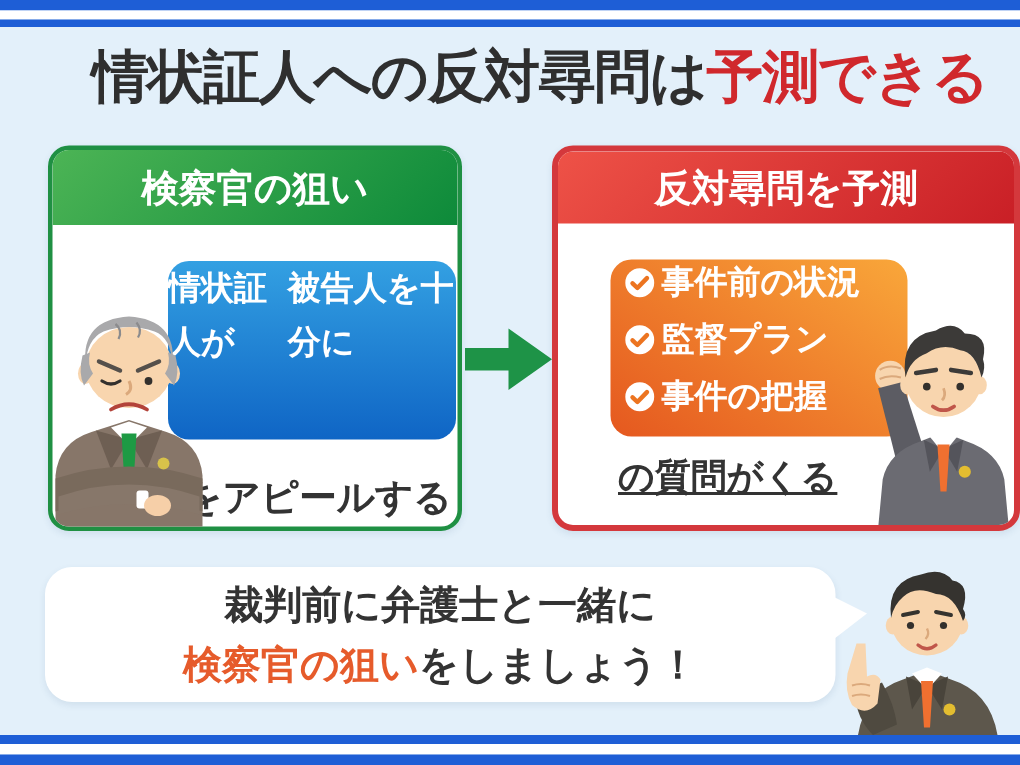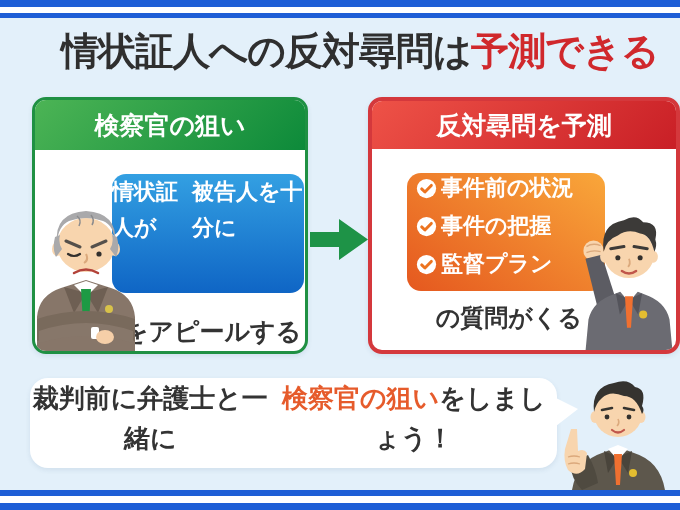--- a/index.html
+++ b/index.html
@@ -67,31 +67,32 @@
     border-radius:14px; background:linear-gradient(215deg,#f9a73a,#e5581f);
     display:flex; flex-direction:column; gap:8px;
     padding-left:9px;
     margin-left:24px;
   }
   .check-row { display:flex; align-items:center; gap:4px; }
   .check-row svg { width:21px; height:21px; flex:0 0 auto; }
   .check-label { color:#fff; font-size:22px; font-weight:800; white-space:nowrap; }
   .right-caption {
     position:absolute; left:40px; top:201px; width:170px;
-    text-align:right; font-size:24px; font-weight:800; color:#333;
+    text-align:left; font-size:24px; font-weight:800; color:#333;
     white-space:nowrap;
+    text-decoration:underline;
   }
   .char-lawyer-fist { position:absolute; right:-3px; bottom:-2px; width:100px; height:152px; z-index:2; }
 
   
   .bubble {
     position:absolute; left:30px; top:378px; width:527px; height:90px;
     background:#fff; border-radius:18px; z-index:3;
     box-shadow:0 2px 5px rgba(40,80,120,.10);
-    display:flex; flex-direction:row; justify-content:center;
+    display:flex; flex-direction:column; justify-content:center;
     text-align:center; font-size:26px; font-weight:800; color:#333; line-height:40px;
   }
   .bubble .tail {
     position:absolute; right:-21px; top:20px; width:0; height:0;
     border-top:11px solid transparent; border-bottom:17px solid transparent;
     border-left:22px solid #fff;
   }
   .bubble .accent2 { color:#e65b2b; }
   .char-lawyer-point { position:absolute; left:556px; top:377px; width:116px; height:113px; z-index:2; }
 </style>
@@ -166,28 +167,28 @@
           <circle cx="12" cy="12" r="11" fill="#ffffff"></circle>
           <path d="M6.5 12.5 L10.2 16 L17.5 8.5" stroke="#ec7420" stroke-width="3.4" fill="none" stroke-linecap="round" stroke-linejoin="round"></path>
         </svg>
       <span class="check-label">事件前の状況</span>
     </div>
     <div class="check-row">
       <svg viewBox="0 0 24 24">
           <circle cx="12" cy="12" r="11" fill="#ffffff"></circle>
           <path d="M6.5 12.5 L10.2 16 L17.5 8.5" stroke="#ec7420" stroke-width="3.4" fill="none" stroke-linecap="round" stroke-linejoin="round"></path>
         </svg>
-      <span class="check-label">事件の把握</span>
+      <span class="check-label">監督プラン</span>
     </div>
     <div class="check-row">
       <svg viewBox="0 0 24 24">
           <circle cx="12" cy="12" r="11" fill="#ffffff"></circle>
           <path d="M6.5 12.5 L10.2 16 L17.5 8.5" stroke="#ec7420" stroke-width="3.4" fill="none" stroke-linecap="round" stroke-linejoin="round"></path>
         </svg>
-      <span class="check-label">監督プラン</span>
+      <span class="check-label">事件の把握</span>
     </div>
   </div>
 
   <div class="right-caption">の質問がくる</div>
 
   <svg class="char-lawyer-fist" viewBox="0 0 98 150">
 
     <circle cx="14" cy="50" r="10" fill="#f8d5ae"></circle>
     <path d="M7 46 Q13 42 21 45 M7 52 Q13 49 21 51" stroke="#dba97c" stroke-width="1.4" fill="none"></path>
     <path d="M6 58 L22 54 L36 98 L18 106 Z" fill="#5c5c63"></path>

